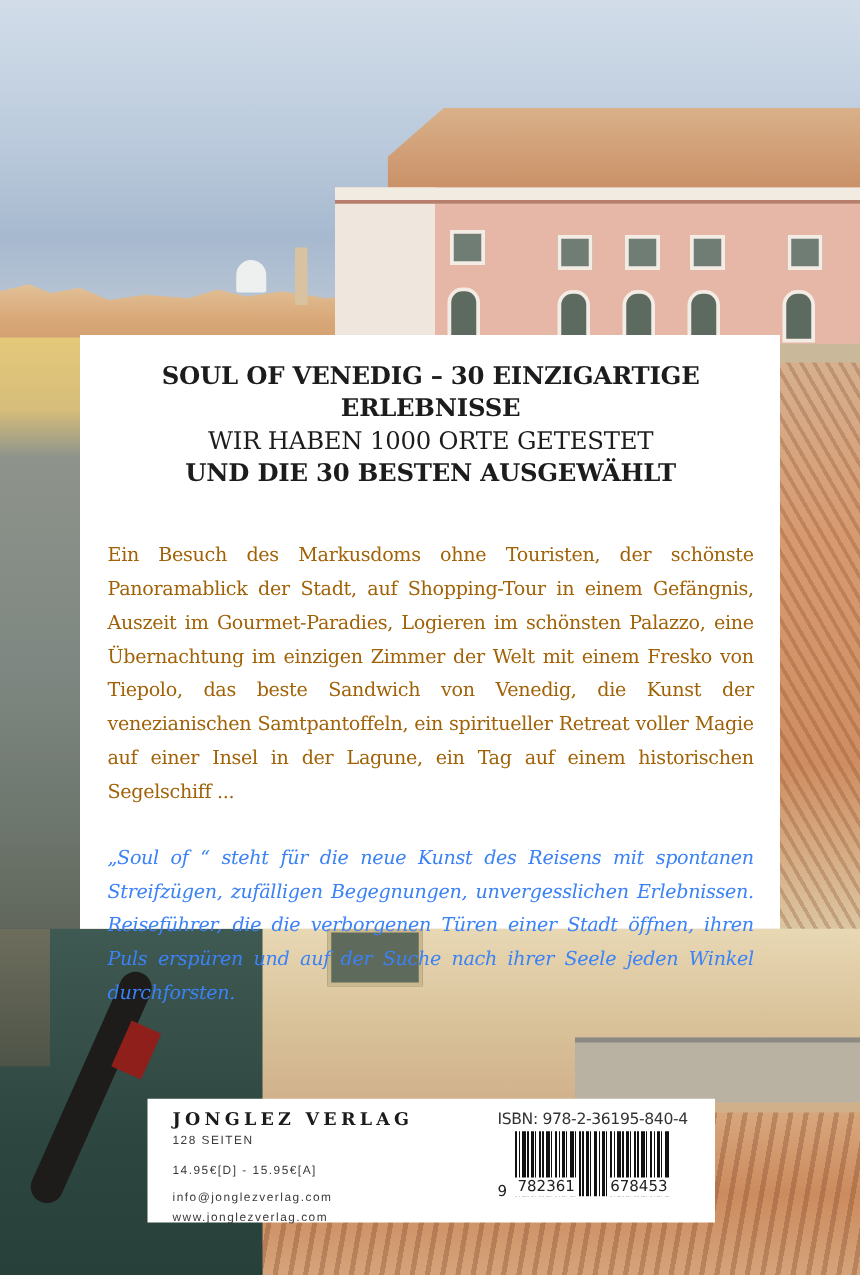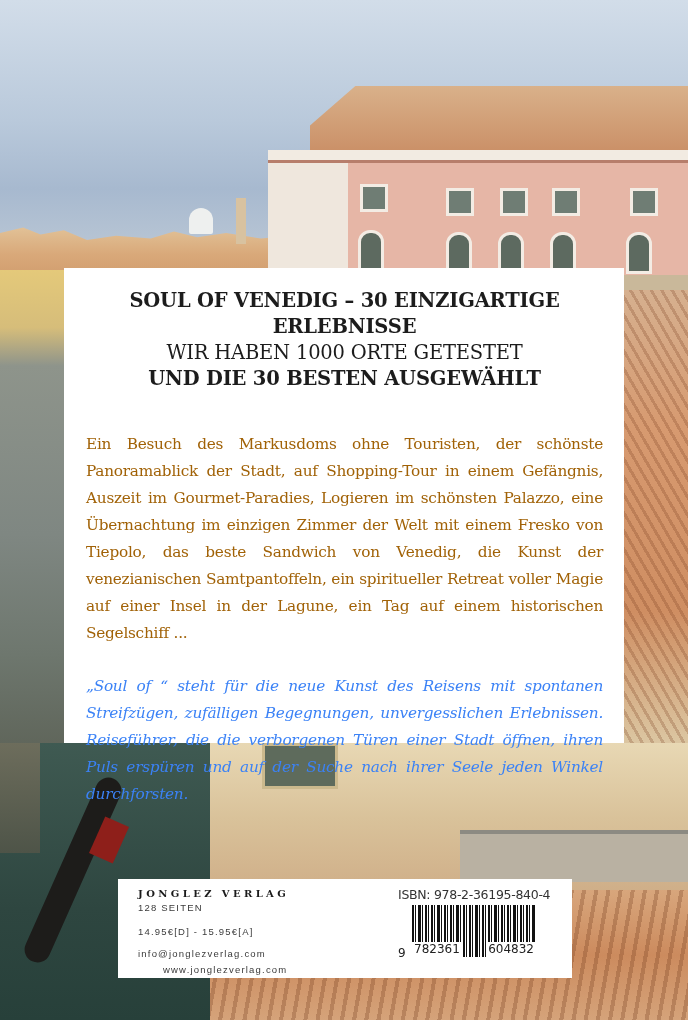--- a/index.html
+++ b/index.html
@@ -91,26 +91,26 @@
   .quote {
     margin-top: 26px; font-size: 15.3px; line-height: 27px; text-align: justify;
     font-style: italic; letter-spacing: -0.25px; color: #3b82f6;
   }
 
   
   .info {
     position: absolute; left: 118px; top: 879px; width: 454px; height: 99px;
     background: #ffffff; box-sizing: border-box; padding: 9px 14px 0 20px;
   }
-  .publisher { font-family: "DejaVu Serif", serif; font-weight: bold; font-size: 10px; letter-spacing: 3.4px; color: #1b1b1b; }
+  .publisher { font-family: "DejaVu Serif", serif; font-weight: bold; font-size: 14px; letter-spacing: 3.4px; color: #1b1b1b; }
   .meta { font-family: Liberation Sans, sans-serif; font-size: 9.5px; letter-spacing: 1.2px; color: #3a3a3a; }
   .pages { margin-top: 3px; }
   .price { margin-top: 13px; }
   .email { margin-top: 11px; }
-  .web { margin-top: 5px; margin-left: 25px; }
+  .web { margin-top: 5px; }
   .isbn-block { position: absolute; left: 280px; top: 8px; width: 160px; }
   .isbn-label { font-family: "DejaVu Sans", sans-serif; font-size: 12.5px; color: #333; letter-spacing: -0.3px; }
   .barcode {
     position: relative; margin-top: 3px; margin-left: 14px; width: 124px; height: 52px;
     background: repeating-linear-gradient(90deg,
       #111 0 2px, #fff 2px 3px, #111 3px 4px, #fff 4px 6px, #111 6px 9px, #fff 9px 10px,
       #111 10px 11px, #fff 11px 13px, #111 13px 15px, #fff 15px 16px, #111 16px 17px, #fff 17px 19px);
   }
   .barcode-digits {
     position: absolute; left: 0; bottom: 0; width: 100%; height: 15px; display: flex; justify-content: space-between;
@@ -169,18 +169,18 @@
   <div class="meta pages">128 SEITEN</div>
   <div class="meta price">14.95€[D] - 15.95€[A]</div>
   <div class="meta email">info@jonglezverlag.com</div>
   <div class="meta web">www.jonglezverlag.com</div>
 
   <div class="isbn-block">
     <div class="isbn-label">ISBN: 978-2-36195-840-4</div>
     <div class="barcode">
       <div class="barcode-digits">
         <span>782361</span>
-        <span>604832</span>
+        <span>678453</span>
       </div>
     </div>
     <div class="barcode-first">9</div>
   </div>
 </div>
 
 </body></html>

